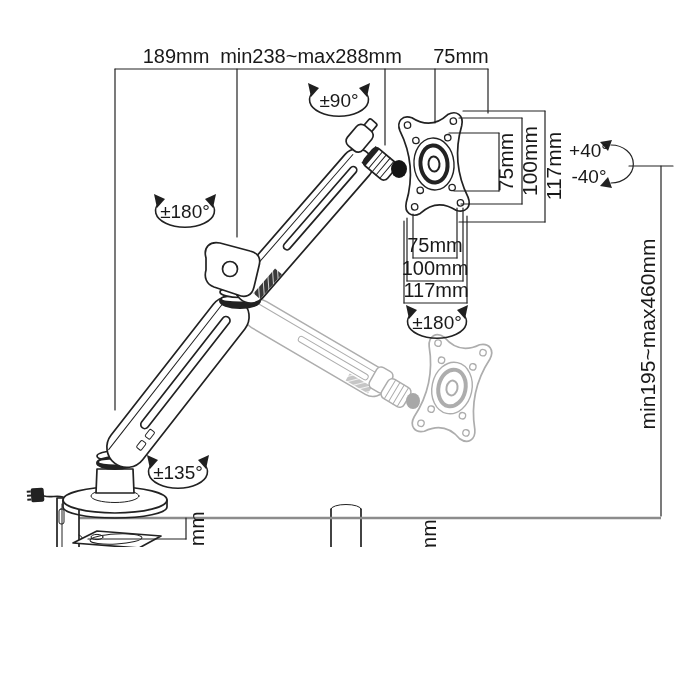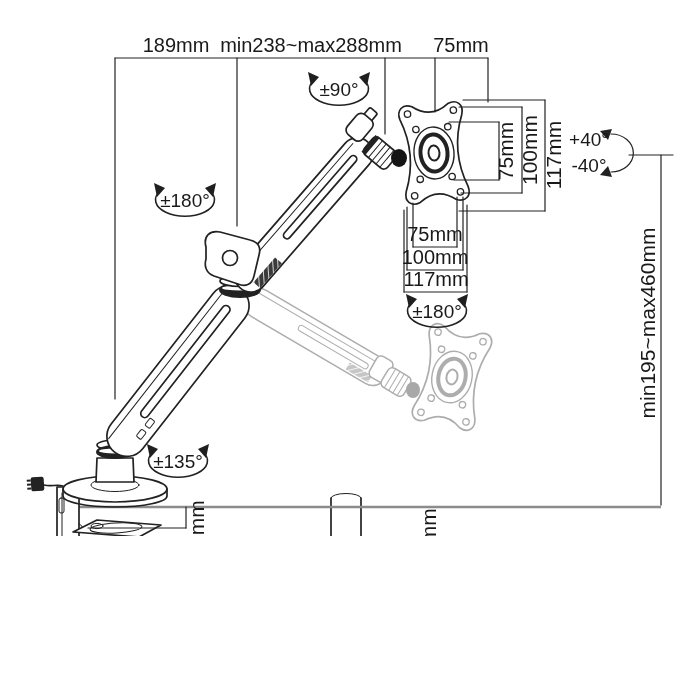--- a/index.html
+++ b/index.html
@@ -1,17 +1,17 @@
 <!DOCTYPE html>
 <html style="--ink: #222222; --ghost: #adadad; --desk: #8c8c8c; --paper: #ffffff;"><head>
 <meta charset="utf-8">
 <style>
   :root { --ink:#222222; --ghost:#adadad; --desk:#8c8c8c; --paper:#ffffff; }
   html,body { margin:0; padding:0; background:var(--paper); }
-  .stage { width:700px; height:536px; position:relative; background:var(--paper); }
+  .stage { width:700px; height:536px; position:relative; background:var(--paper);margin-top:11px; }
   svg text { font-family:"Liberation Sans", sans-serif; fill:#191919; }
   .t  { text-anchor:middle; font-size:20px; }
   .tv { text-anchor:middle; font-size:21px; }
   .ta { text-anchor:middle; font-size:19px; }
   .s  { stroke:var(--ink); fill:none; stroke-width:1.7; stroke-linecap:round; stroke-linejoin:round; }
   .sf { stroke:var(--ink); fill:#fff; stroke-width:1.7; stroke-linejoin:round; }
   .sfill { fill:var(--ink); stroke:none; }
   .dim { stroke:var(--ink); fill:none; stroke-width:1.2; stroke-linecap:round; }
   .g  { stroke:var(--ghost); fill:none; stroke-width:1.5; stroke-linecap:round; stroke-linejoin:round; }
   .gf { stroke:var(--ghost); fill:#fff; stroke-width:1.5; stroke-linejoin:round; }

